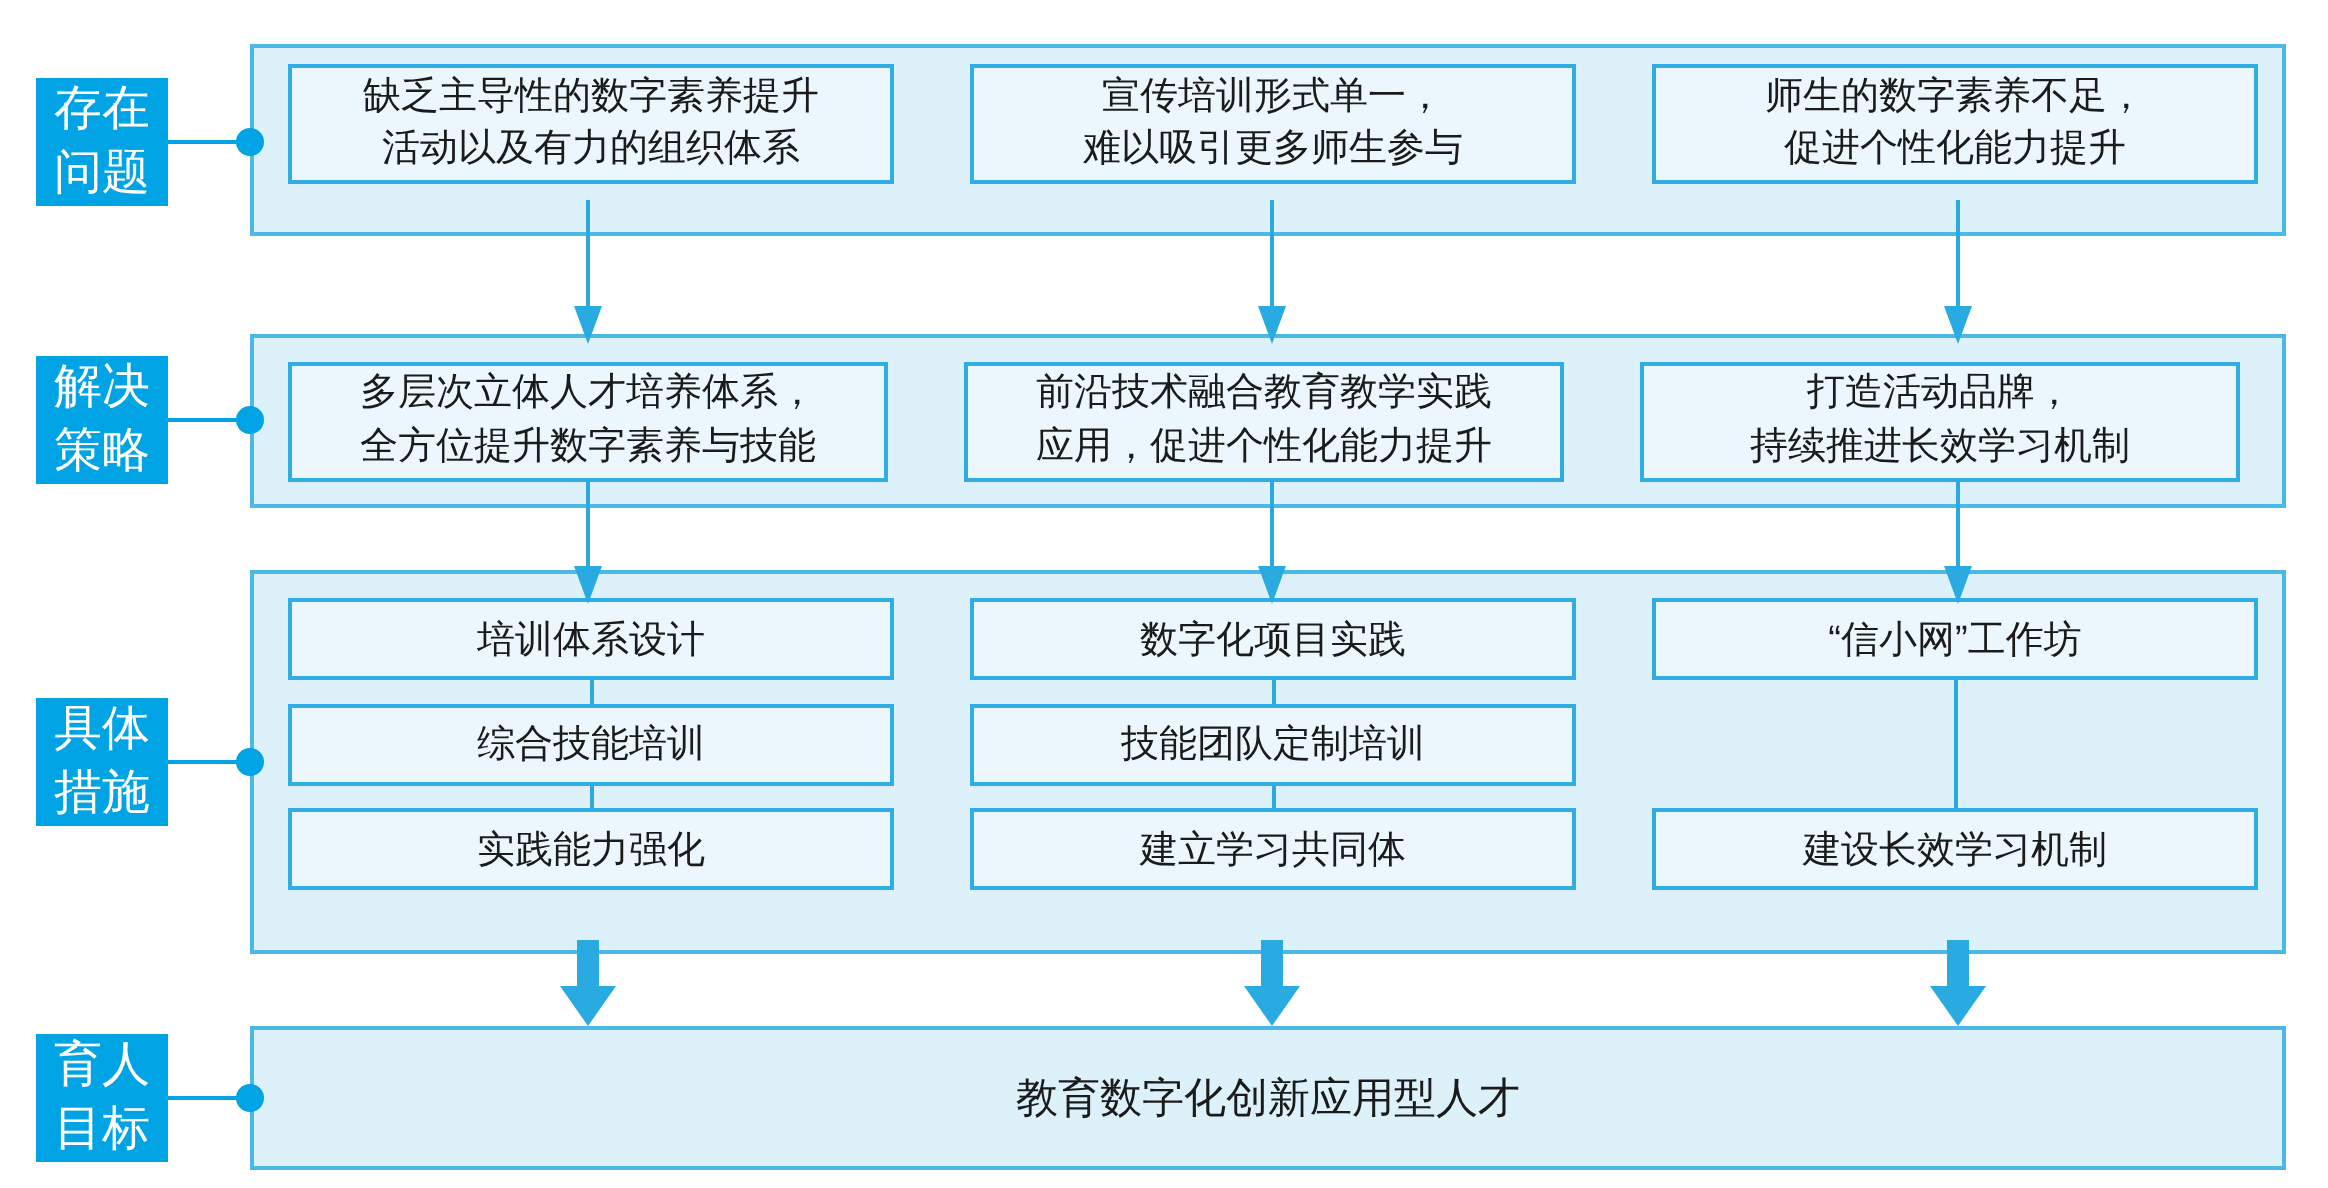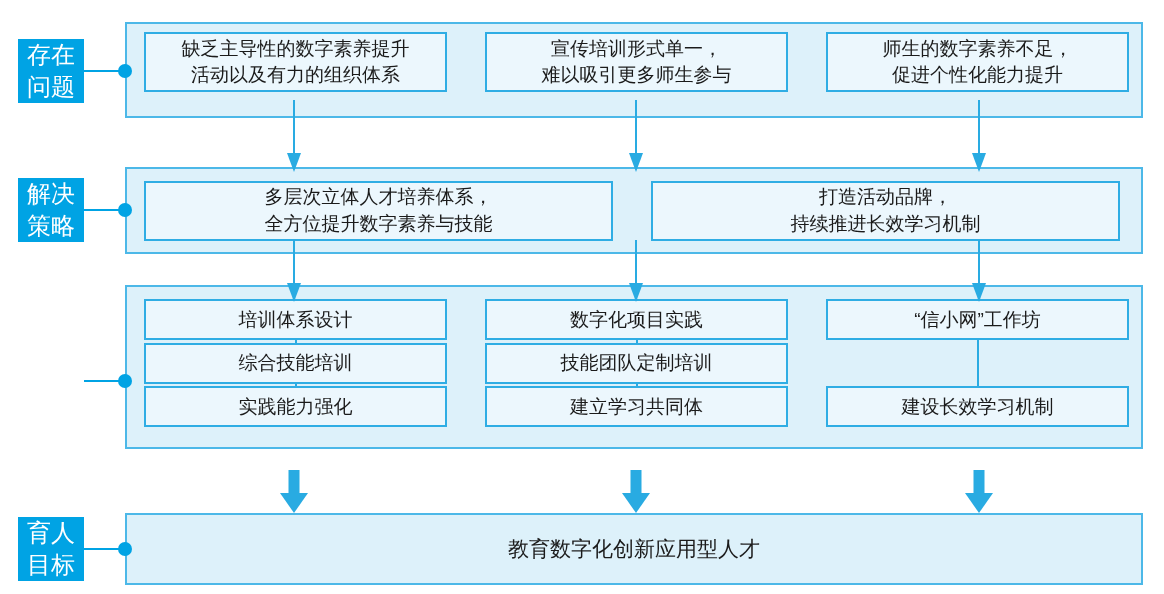--- a/index.html
+++ b/index.html
@@ -19,21 +19,21 @@
   .hl1{top:70px}.hl2{top:209px}.hl3{top:380px}.hl4{top:548px}
   .dot{position:absolute;left:118px;width:14px;height:14px;border-radius:50%;background:#00a3e4;z-index:3;}
   .dt1{top:64px}.dt2{top:203px}.dt3{top:374px}.dt4{top:542px}
   
   .container{
     position:absolute;left:125px;width:1018px;box-sizing:border-box;
     background:#ddf1fa;border:2px solid #4cb8e8;
   }
   .c1{top:22px;height:96px;display:flex;align-items:center;gap:38px;padding:0 12px 16px 17px;}
   .c2{top:167px;height:87px;display:flex;align-items:center;gap:38px;padding:0 21px 0 17px;}
-  .c3{top:285px;height:164px;display:flex;gap:38px;padding:12px 12px 20px 17px;}
+  .c3{top:285px;height:192px;display:flex;gap:38px;padding:12px 12px 30px 17px;}
   .c4{top:513px;height:72px;display:flex;align-items:center;justify-content:center;}
   
   .ibox{
     flex:1;height:60px;box-sizing:border-box;background:#ecf7fd;border:2px solid #2fade4;
     display:flex;align-items:center;justify-content:center;text-align:center;
     font-size:19px;line-height:1.38;font-weight:500;white-space:pre-line;
   }
   .col{flex:1;position:relative;display:flex;flex-direction:column;justify-content:space-between;}
   .sbox{
     height:41px;box-sizing:border-box;background:#ecf7fd;border:2px solid #2fade4;
@@ -55,20 +55,22 @@
 </style>
 </head>
 <body>
 
 <div class="diagram">
 
   <div class="side-label lbl1">存在
 问题</div>
   <div class="side-label lbl2">解决
 策略</div>
+  <div class="side-label lbl3">具体
+措施</div>
   <div class="side-label lbl4">育人
 目标</div>
 
   <div class="hline hl1"></div>
   <div class="hline hl2"></div>
   <div class="hline hl3"></div>
   <div class="hline hl4"></div>
   <div class="dot dt1"></div>
   <div class="dot dt2"></div>
   <div class="dot dt3"></div>
@@ -100,20 +102,22 @@
       <svg width="16" height="72" viewBox="0 0 16 72">
           <line x1="8" y1="0" x2="8" y2="55" stroke="#29abe2" stroke-width="2"></line>
           <path d="M1,53 L15,53 L8,72 Z" fill="#29abe2"></path>
         </svg>
     </div>
   </div>
 
   <div class="container c2">
     <div class="ibox">多层次立体人才培养体系，
 全方位提升数字素养与技能</div>
+    <div class="ibox">前沿技术融合教育教学实践
+应用，促进个性化能力提升</div>
     <div class="ibox">打造活动品牌，
 持续推进长效学习机制</div>
   </div>
 
   <div class="arrow-band band2">
     <div class="acell">
       <svg width="16" height="62" viewBox="0 0 16 62">
           <line x1="8" y1="0" x2="8" y2="45" stroke="#29abe2" stroke-width="2"></line>
           <path d="M1,43 L15,43 L8,62 Z" fill="#29abe2"></path>
         </svg>

